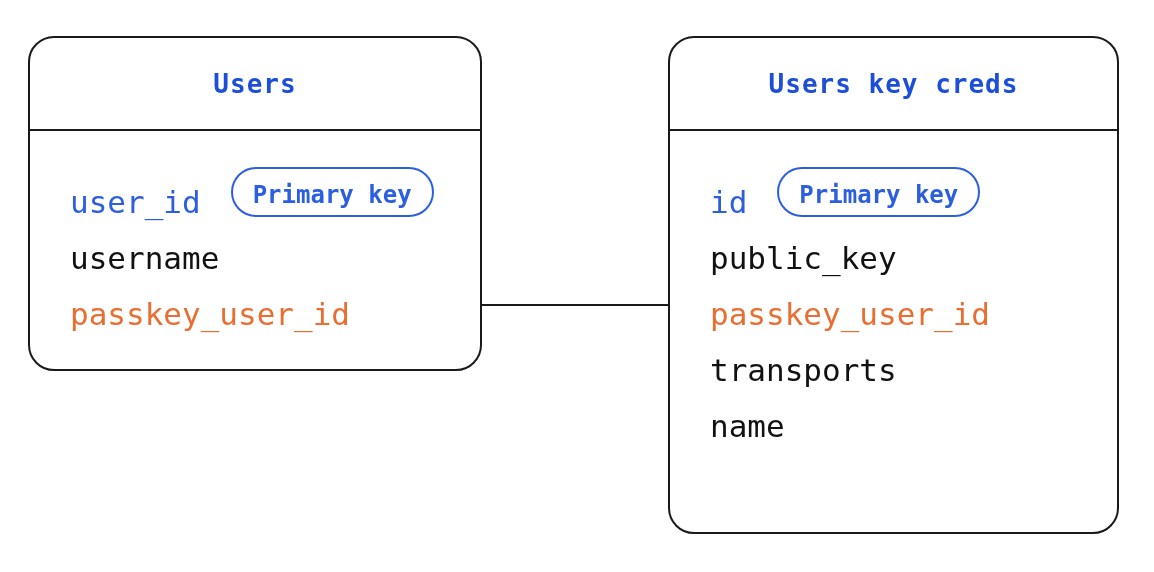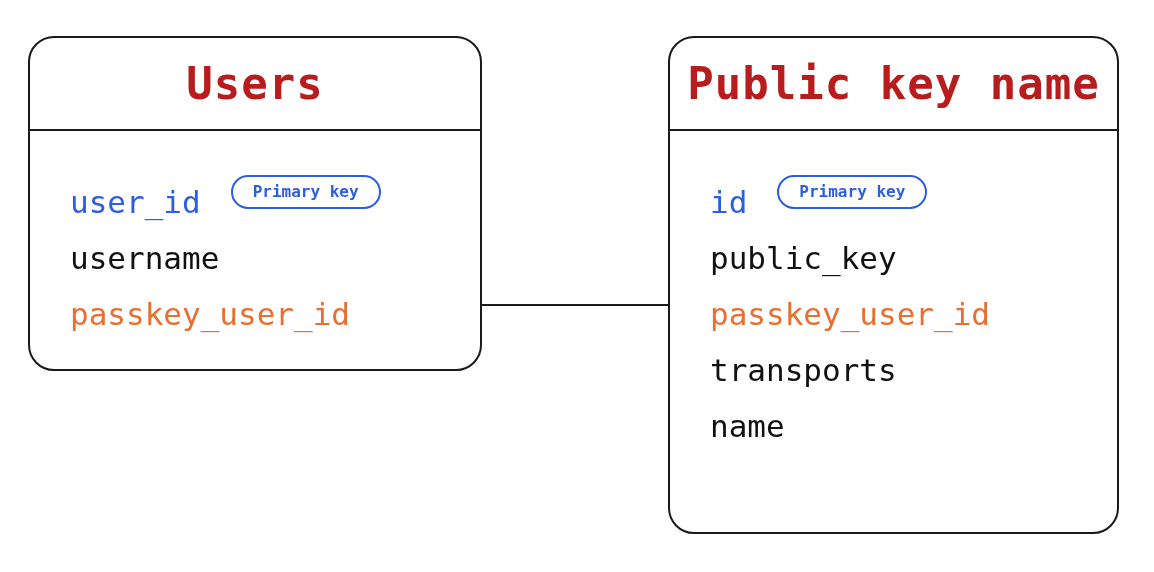--- a/index.html
+++ b/index.html
@@ -30,23 +30,23 @@
   .entity-table.pkcreds  { left: 668px; top: 36px; width: 451px; height: 498px; }
   .table-header {
     height: 93px;
     border-bottom: 2px solid var(--line);
     display: flex;
     align-items: center;
     justify-content: center;
   }
   .table-title {
     font-weight: bold;
-    font-size: 44px;
+    font-size: 26px;
     letter-spacing: 1px;
-    color: #b91c1c;
+    color: #1d4ed8;
     white-space: nowrap;
   }
   .table-body {
     padding: 33px 0 0 40px;
   }
   .field-row {
     height: 56px;
     display: flex;
     align-items: center;
     white-space: nowrap;
@@ -55,22 +55,22 @@
     font-size: 31px;
     color: #111;
     margin-top: 20px;
   }
   .field-name.c-blue   { color: var(--blue); }
   .field-name.c-orange { color: var(--orange); }
   .pk-badge {
     margin-left: 30px;
     border: 2px solid var(--blue);
     border-radius: 999px;
-    padding: 6px 20px 5px 20px;
-    font-size: 16px;
+    padding: 13px 20px 5px 20px;
+    font-size: 24px;
     font-weight: bold;
     color: var(--blue);
     line-height: 1.15;
     white-space: nowrap;
   }
   .connector {
     position: absolute;
     left: 482px; top: 304px;
     width: 186px; height: 2px;
     background: var(--line);
@@ -96,21 +96,21 @@
         <span class="field-name">username</span>
       </div>
       <div class="field-row">
         <span class="field-name c-orange">passkey_user_id</span>
       </div>
     </div>
   </div>
 
   <div class="entity-table pkcreds">
     <div class="table-header">
-      <span class="table-title">Public key name</span>
+      <span class="table-title">Users key creds</span>
     </div>
     <div class="table-body">
       <div class="field-row">
         <span class="field-name c-blue">id</span>
         <span class="pk-badge">Primary key</span>
       </div>
       <div class="field-row">
         <span class="field-name">public_key</span>
       </div>
       <div class="field-row">

